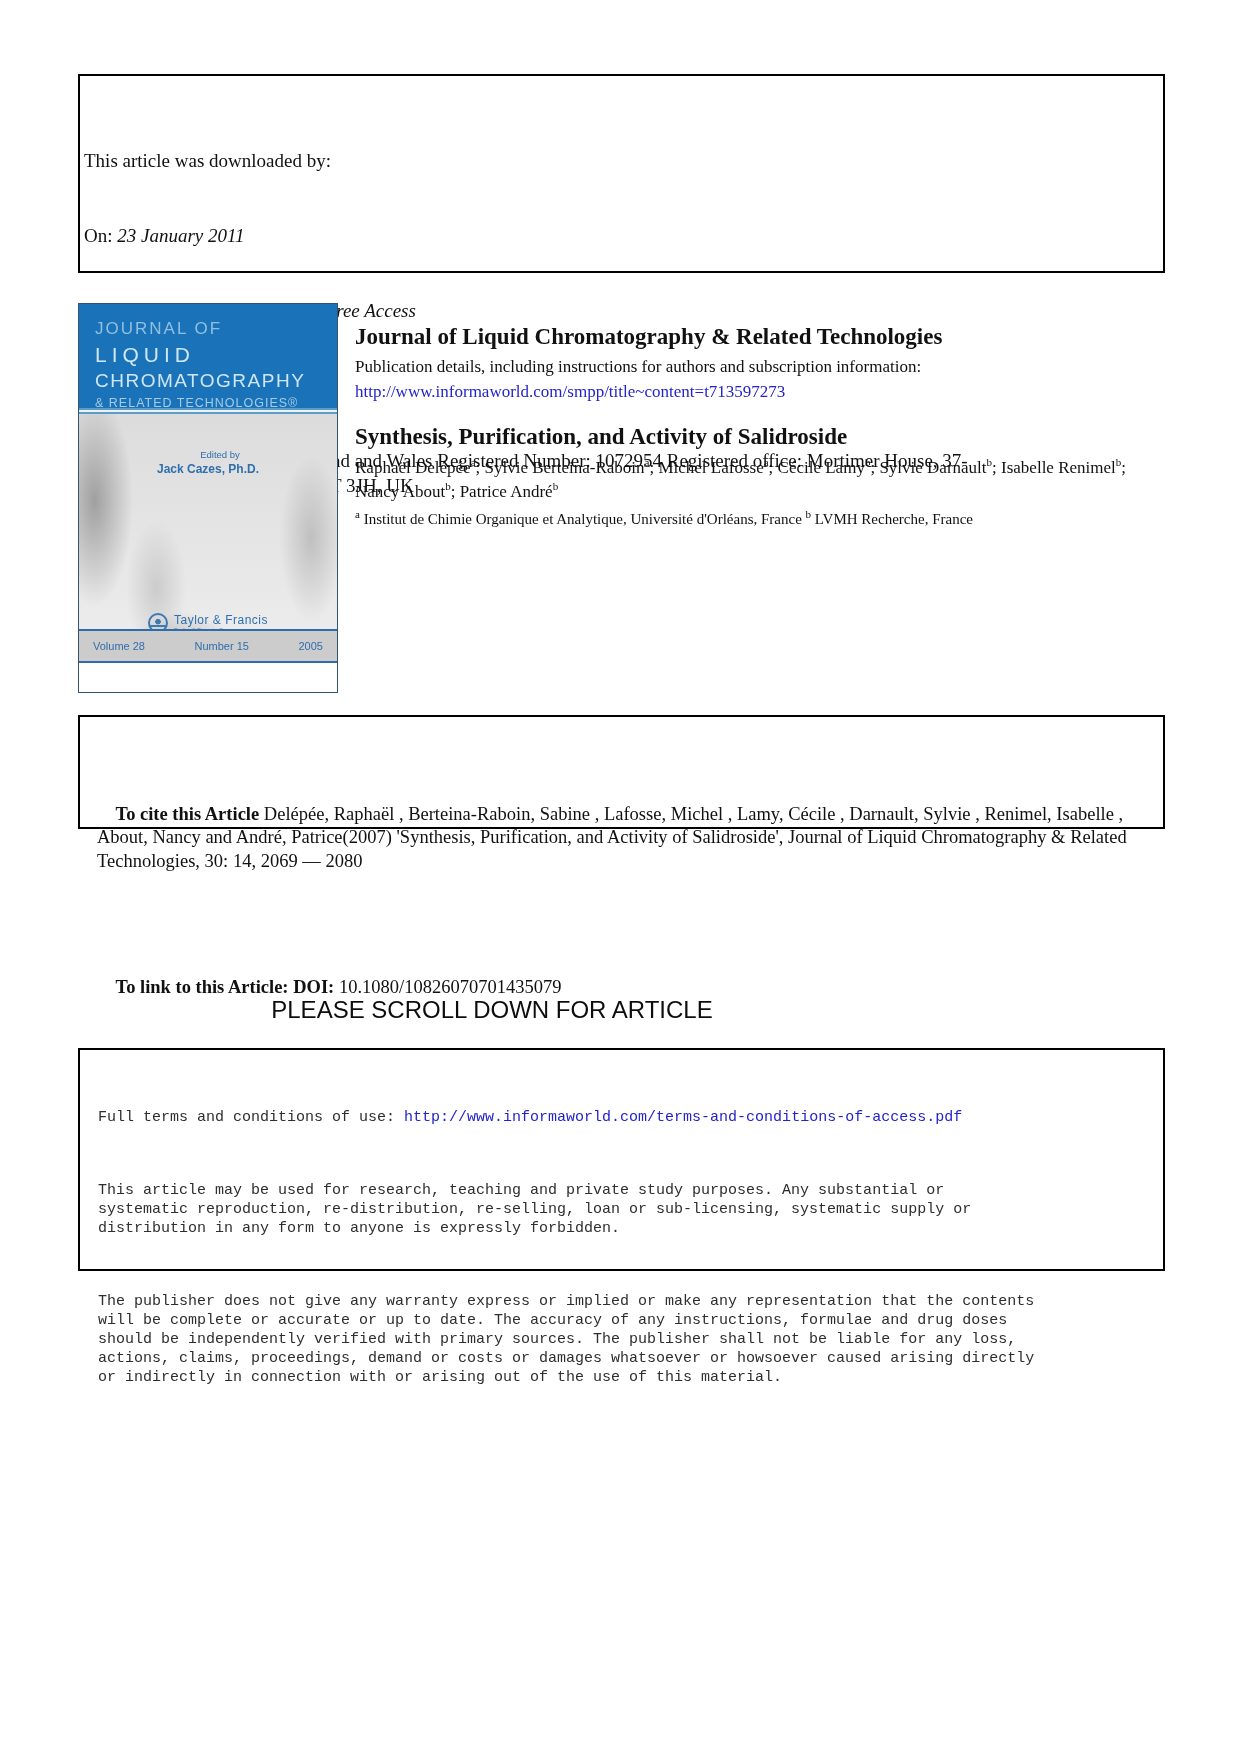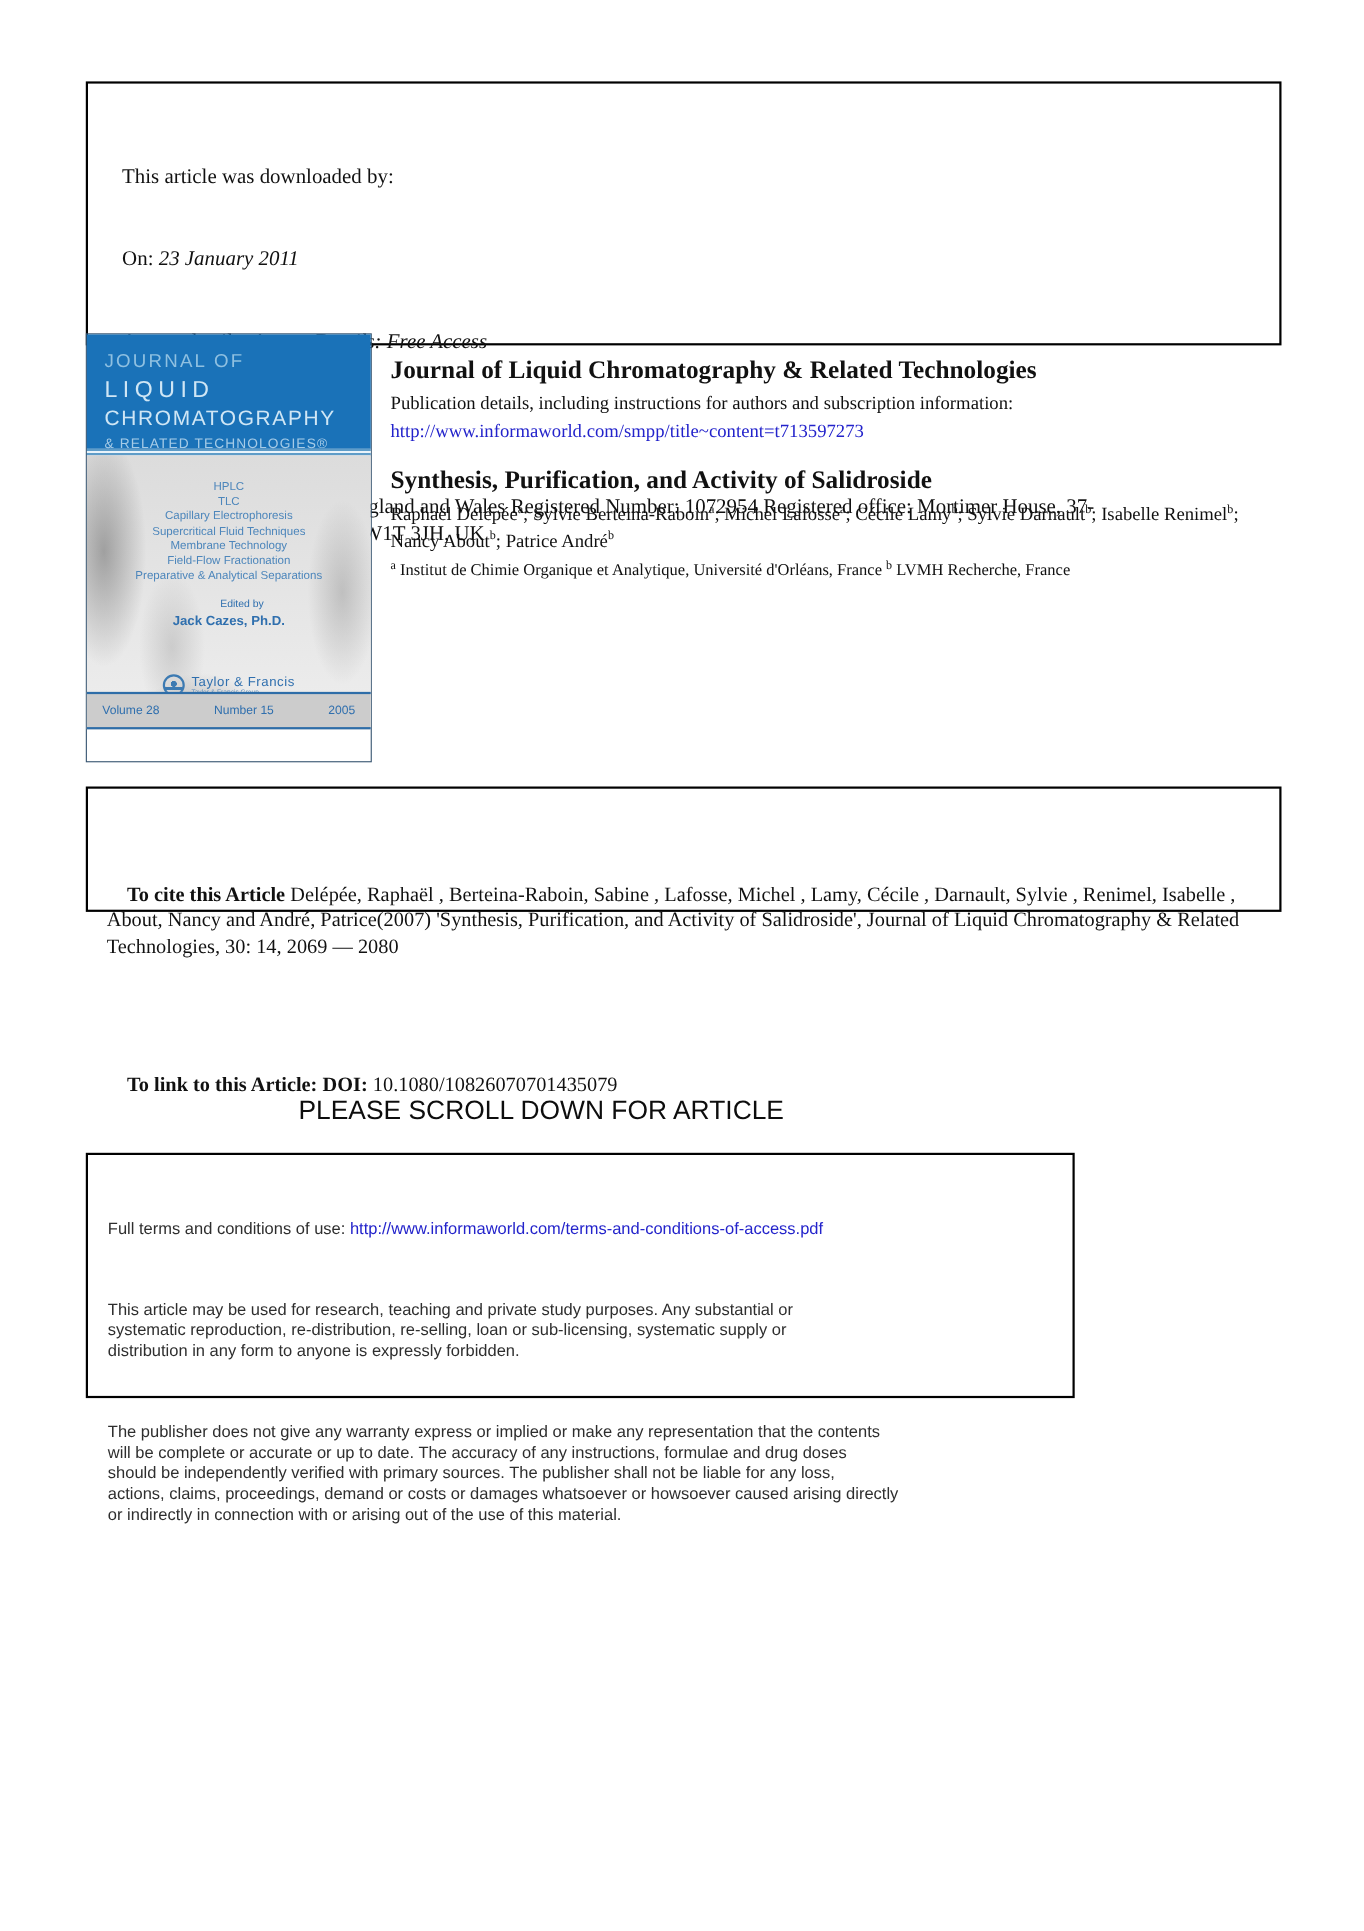--- a/index.html
+++ b/index.html
@@ -3,22 +3,22 @@
 <meta charset="utf-8">
 <style>
   html,body{margin:0;padding:0;}
   body{
     width:1240px;height:1755px;position:relative;background:#ffffff;
     font-family:"Liberation Serif",serif;color:#111;
   }
   .box{position:absolute;border:2px solid #000;box-sizing:border-box;background:#fff;}
 
   
-  #download-box{left:78px;top:74px;width:1087px;height:240px;
-    padding:22px 24px 0 31px;font-size:19px;line-height:25px;white-space:pre-wrap;}
+  #download-box{left:78px;top:74px;width:1087px;height:199px;
+    padding:22px 24px 0 4px;font-size:19px;line-height:25px;white-space:pre-wrap;}
   .seg-i{font-style:italic;}
   .seg-b{font-weight:700;}
   .seg-link{color:#2323cb;}
 
   
   #cover{position:absolute;left:78px;top:303px;width:260px;height:390px;
     border:1px solid #35536f;box-sizing:border-box;font-family:"Liberation Sans",sans-serif;}
   #cover-header{background:#1a72b8;height:104px;padding:15px 0 0 16px;box-sizing:border-box;}
   .mh-kicker{font-size:17px;letter-spacing:2px;color:#8fc0e1;}
   .mh-liquid{font-size:21px;letter-spacing:5px;color:#cfe6f5;margin-top:4px;}
@@ -64,22 +64,22 @@
   #cite-box{left:78px;top:715px;width:1087px;height:114px;
     padding:15px 16px 0 17px;font-size:18.5px;line-height:23.5px;white-space:pre-wrap;}
   .cite-row{margin-top:9px;}
   .cite-row:first-child{margin-top:0;}
 
   
   #scroll-notice{position:absolute;left:0;top:996px;width:984px;text-align:center;
     font-family:"Liberation Sans",sans-serif;font-size:24px;color:#0d0d0d;}
 
   
-  #terms-box{left:78px;top:1048px;width:899px;height:223px;
-    padding:20px 20px 0 18px;font-family:Liberation Sans, sans-serif;
+  #terms-box{left:78px;top:1048px;width:1087px;height:223px;
+    padding:20px 20px 0 18px;font-family:Liberation Mono, monospace;
     font-size:15px;line-height:19px;color:#2e2e2e;white-space:pre-wrap;}
   .terms-p{margin-bottom:16px;}
 </style>
 </head>
 <body>
 
 <div id="download-box" class="box">
   <div><span>This article was downloaded by:</span></div>
   <div><span>On: </span><span class="seg-i">23 January 2011</span></div>
   <div><span>Access details: </span><span class="seg-i">Access Details: Free Access</span></div>
@@ -90,29 +90,20 @@
 
 <div id="cover">
   <div id="cover-header">
     <div class="mh-kicker">JOURNAL OF</div>
     <div class="mh-liquid">LIQUID</div>
     <div class="mh-chroma">CHROMATOGRAPHY</div>
     <div class="mh-related">&amp; RELATED TECHNOLOGIES®</div>
   </div>
   <div id="cover-sep"></div>
   <div id="cover-body">
-    <div id="cover-topics">
-        <div>HPLC</div>
-        <div>TLC</div>
-        <div>Capillary Electrophoresis</div>
-        <div>Supercritical Fluid Techniques</div>
-        <div>Membrane Technology</div>
-        <div>Field-Flow Fractionation</div>
-        <div>Preparative &amp; Analytical Separations</div>
-      </div>
     <div id="cover-edited">Edited by</div>
     <div id="cover-editor">Jack Cazes, Ph.D.</div>
     <div class="tf-logo">
       <span class="tf-circle"></span>
       <span class="tf-text">
         <span class="tf-name">Taylor &amp; Francis</span>
         <span class="tf-sub">Taylor &amp; Francis Group</span>
       </span>
     </div>
     <div id="cover-footer">

